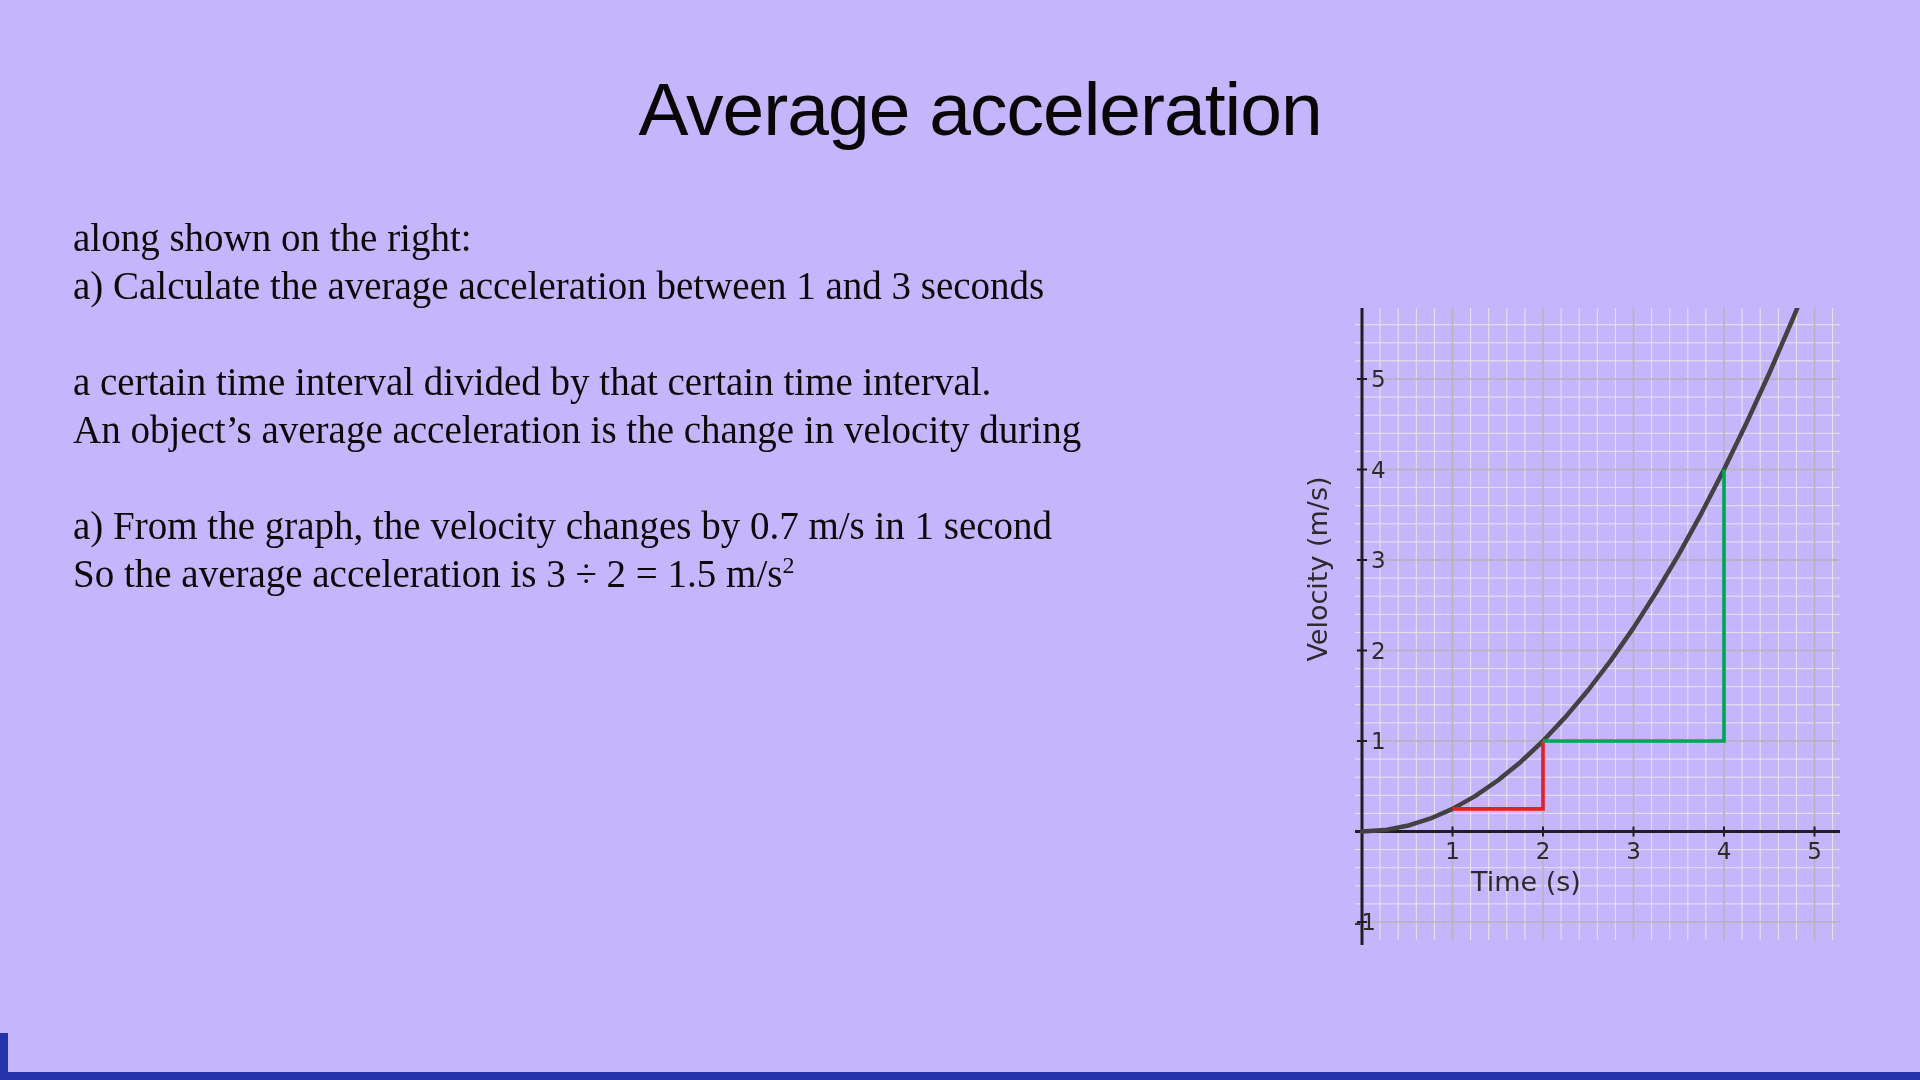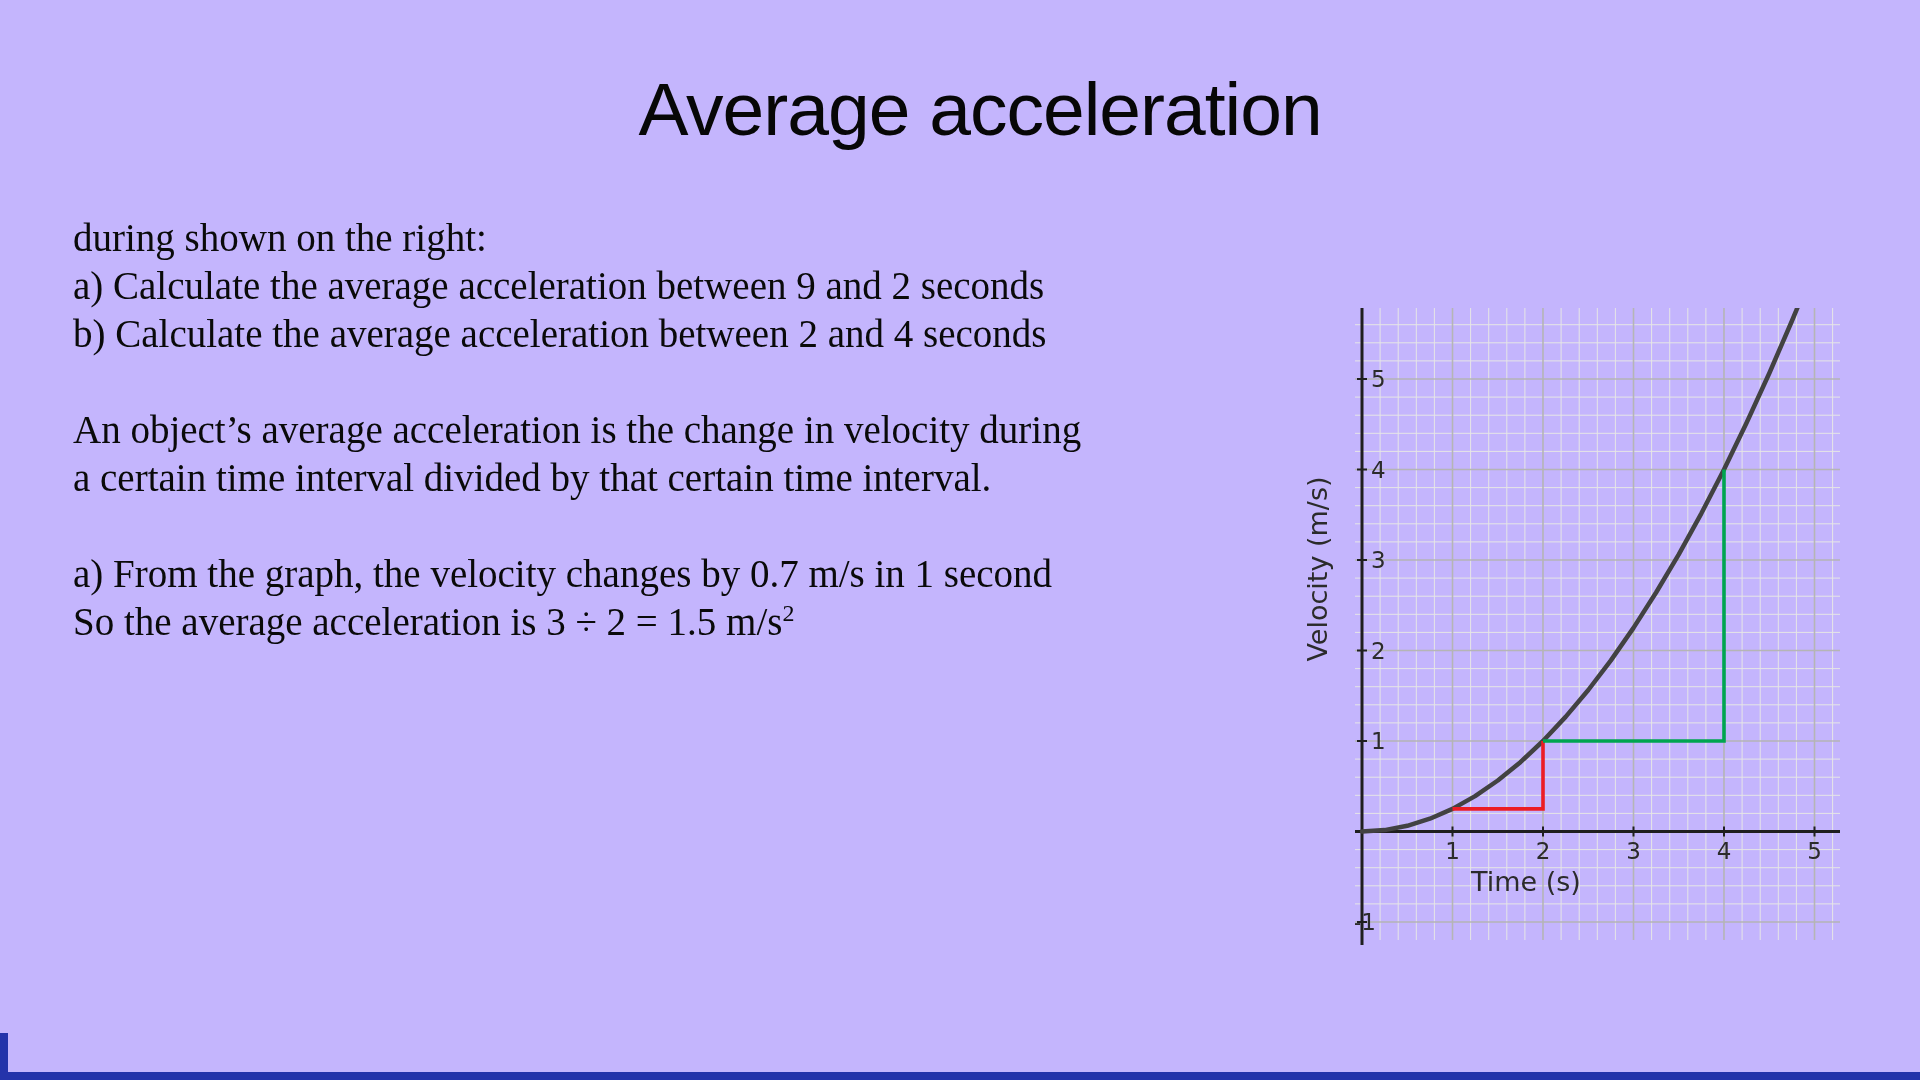--- a/index.html
+++ b/index.html
@@ -32,27 +32,26 @@
 </style>
 </head>
 <body>
 
 <div class="slide">
 
   <div class="title">Average acceleration</div>
 
   <div class="body-text">
       <div class="para">
-        <div class="line">during shown on the right:</div>
-        <div class="line">a) Calculate the average acceleration between 9 and 2 seconds</div>
-        <div class="line">b) Calculate the average acceleration between 2 and 4 seconds</div>
+        <div class="line">along shown on the right:</div>
+        <div class="line">a) Calculate the average acceleration between 1 and 3 seconds</div>
       </div>
       <div class="para">
+        <div class="line">a certain time interval divided by that certain time interval.</div>
         <div class="line">An object’s average acceleration is the change in velocity during</div>
-        <div class="line">a certain time interval divided by that certain time interval.</div>
       </div>
       <div class="para">
         <div class="line">a) From the graph, the velocity changes by 0.7 m/s in 1 second</div>
         <div class="line">So the average acceleration is 3 ÷ 2 = 1.5 m/s<sup>2</sup></div>
       </div>
     </div>
 
   <div class="ylab">Velocity (m/s)</div>
 
   <div class="graph">

